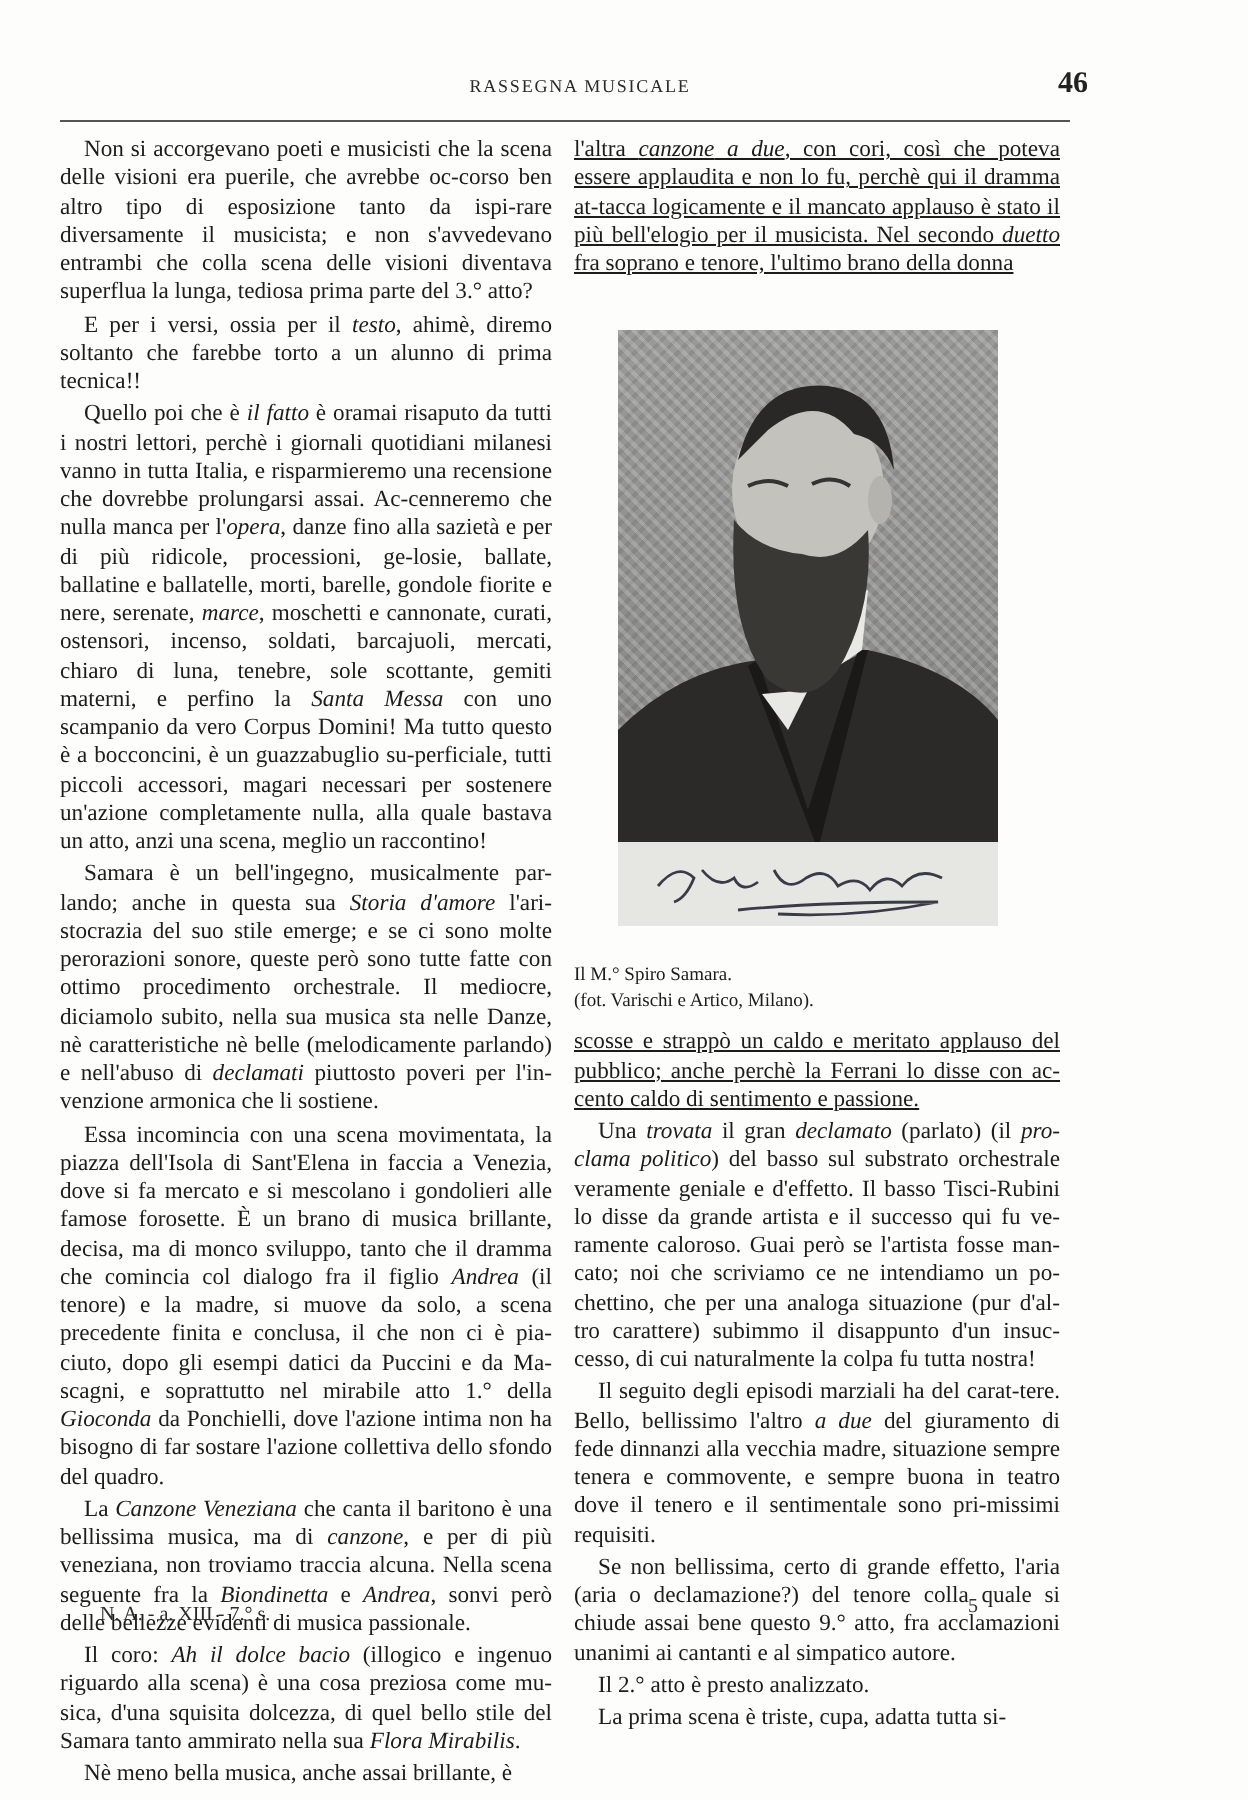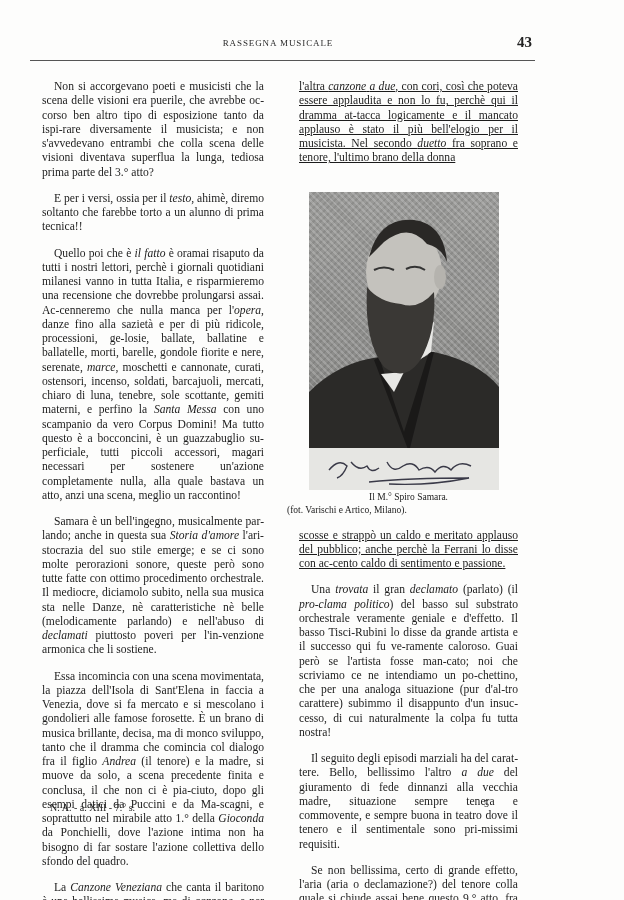--- a/index.html
+++ b/index.html
@@ -1,80 +1,81 @@
 <!DOCTYPE html>
 <html><head>
 <meta charset="utf-8">
 <style>
   html, body { margin:0; padding:0; }
   body {
     width:624px; height:900px; background:#fdfdfc; position:relative; overflow:hidden;
     font-family:"Liberation Serif","DejaVu Serif",serif; color:#1c1c1c;
   }
   .running-head {
-    position:absolute; top:36px; left:24px; width:508px; height:16px;
+    position:absolute; top:36px; left:36px; width:508px; height:16px;
   }
   .running-title {
     position:absolute; left:0; right:0; text-align:center; top:2px;
     font-size:9px; letter-spacing:0.9px; color:#2a2a2a;
   }
   .page-number {
     position:absolute; right:0; top:-2px; font-size:15px; font-weight:bold; color:#222;
   }
   .head-rule {
     position:absolute; top:60px; left:30px; width:505px; height:0; border-top:1px solid #555;
   }
   .col {
     position:absolute; top:68px; font-size:11.6px; line-height:14.25px; text-align:justify;
     hyphens:manual;
   }
   .col-left { left:30px; width:246px; }
   .col-right { left:287px; width:243px; }
-  .col p { margin:12px; text-indent:12px; }
+  .col p { margin:0; text-indent:12px; }
   .col p.noindent { text-indent:0;text-decoration:underline; }
   .col p + p { margin-top:2px; }
   .col i { font-style:italic; }
   .figure {
     margin:26px 0 0 22px; width:190px; height:298px; position:relative;
     background:
       repeating-linear-gradient(45deg, rgba(255,255,255,0.18) 0 2px, transparent 2px 5px),
       repeating-linear-gradient(-45deg, rgba(0,0,0,0.08) 0 2px, transparent 2px 5px),
       linear-gradient(180deg,#9a9a98 0%,#8c8c8a 60%,#6d6d6b 100%);
     overflow:hidden;
   }
   .fig-svg { position:absolute; left:0; top:0; }
   .signature-strip {
     position:absolute; left:0; bottom:0; width:190px; height:42px;
     background:#e6e6e3;
   }
-  .caption { text-align:center; font-size:9.5px; line-height:14px; margin-top:0; }
+  .caption { text-align:left; font-size:9.5px; line-height:14px; margin-top:18px; }
   .caption-2 { text-align:left; font-size:9.5px; line-height:13px; margin-bottom:6px; }
   .footer-sig {
     position:absolute; left:50px; top:802px; font-size:10px; color:#2a2a2a;
   }
   .footer-num {
     position:absolute; left:484px; top:798px; font-size:10px; color:#333;
   }
 </style>
 </head>
 <body>
 
 <div class="running-head">
   <div class="running-title">RASSEGNA MUSICALE</div>
-  <div class="page-number">43</div>
+  <div class="page-number">46</div>
 </div>
 <div class="head-rule"></div>
 
 <div class="col col-left">
   <p id="L0">Non si accorgevano poeti e musicisti che la scena delle visioni era puerile, che avrebbe oc-corso ben altro tipo di esposizione tanto da ispi-rare diversamente il musicista; e non s'avvedevano entrambi che colla scena delle visioni diventava superflua la lunga, tediosa prima parte del 3.° atto?</p>
   <p id="L1">E per i versi, ossia per il <i>testo</i>, ahimè, diremo soltanto che farebbe torto a un alunno di prima tecnica!!</p>
   <p id="L2">Quello poi che è <i>il fatto</i> è oramai risaputo da tutti i nostri lettori, perchè i giornali quotidiani milanesi vanno in tutta Italia, e risparmieremo una recensione che dovrebbe prolungarsi assai. Ac-cenneremo che nulla manca per l'<i>opera</i>, danze fino alla sazietà e per di più ridicole, processioni, ge-losie, ballate, ballatine e ballatelle, morti, barelle, gondole fiorite e nere, serenate, <i>marce</i>, moschetti e cannonate, curati, ostensori, incenso, soldati, barcajuoli, mercati, chiaro di luna, tenebre, sole scottante, gemiti materni, e perfino la <i>Santa Messa</i> con uno scampanio da vero Corpus Domini! Ma tutto questo è a bocconcini, è un guazzabuglio su-perficiale, tutti piccoli accessori, magari necessari per sostenere un'azione completamente nulla, alla quale bastava un atto, anzi una scena, meglio un raccontino!</p>
   <p id="L3">Samara è un bell'ingegno, musicalmente par-lando; anche in questa sua <i>Storia d'amore</i> l'ari-stocrazia del suo stile emerge; e se ci sono molte perorazioni sonore, queste però sono tutte fatte con ottimo procedimento orchestrale. Il mediocre, diciamolo subito, nella sua musica sta nelle Danze, nè caratteristiche nè belle (melodicamente parlando) e nell'abuso di <i>declamati</i> piuttosto poveri per l'in-venzione armonica che li sostiene.</p>
   <p id="L5">Essa incomincia con una scena movimentata, la piazza dell'Isola di Sant'Elena in faccia a Venezia, dove si fa mercato e si mescolano i gondolieri alle famose forosette. È un brano di musica brillante, decisa, ma di monco sviluppo, tanto che il dramma che comincia col dialogo fra il figlio <i>Andrea</i> (il tenore) e la madre, si muove da solo, a scena precedente finita e conclusa, il che non ci è pia-ciuto, dopo gli esempi datici da Puccini e da Ma-scagni, e soprattutto nel mirabile atto 1.° della <i>Gioconda</i> da Ponchielli, dove l'azione intima non ha bisogno di far sostare l'azione collettiva dello sfondo del quadro.</p>
   <p id="L6">La <i>Canzone Veneziana</i> che canta il baritono è una bellissima musica, ma di <i>canzone</i>, e per di più veneziana, non troviamo traccia alcuna. Nella scena seguente fra la <i>Biondinetta</i> e <i>Andrea</i>, sonvi però delle bellezze evidenti di musica passionale.</p>
+  <p id="L7">Il coro: <i>Ah il dolce bacio</i> (illogico e ingenuo riguardo alla scena) è una cosa preziosa come mu-sica, d'una squisita dolcezza, di quel bello stile del Samara tanto ammirato nella sua <i>Flora Mirabilis</i>.</p>
   <p id="L8">Nè meno bella musica, anche assai brillante, è</p>
 </div>
 
 <div class="col col-right">
   <p class="noindent" id="R0">l'altra <i>canzone</i> <i>a due</i>, con cori, così che poteva essere applaudita e non lo fu, perchè qui il dramma at-tacca logicamente e il mancato applauso è stato il più bell'elogio per il musicista. Nel secondo <i>duetto</i> fra soprano e tenore, l'ultimo brano della donna</p>
 
   <div class="figure">
     <svg class="fig-svg" width="190" height="298" viewBox="0 0 190 298">
 
       <path d="M0 200 Q30 170 70 165 L95 175 L125 160 Q170 170 190 195 L190 298 L0 298 Z" fill="#2b2a28"></path>

